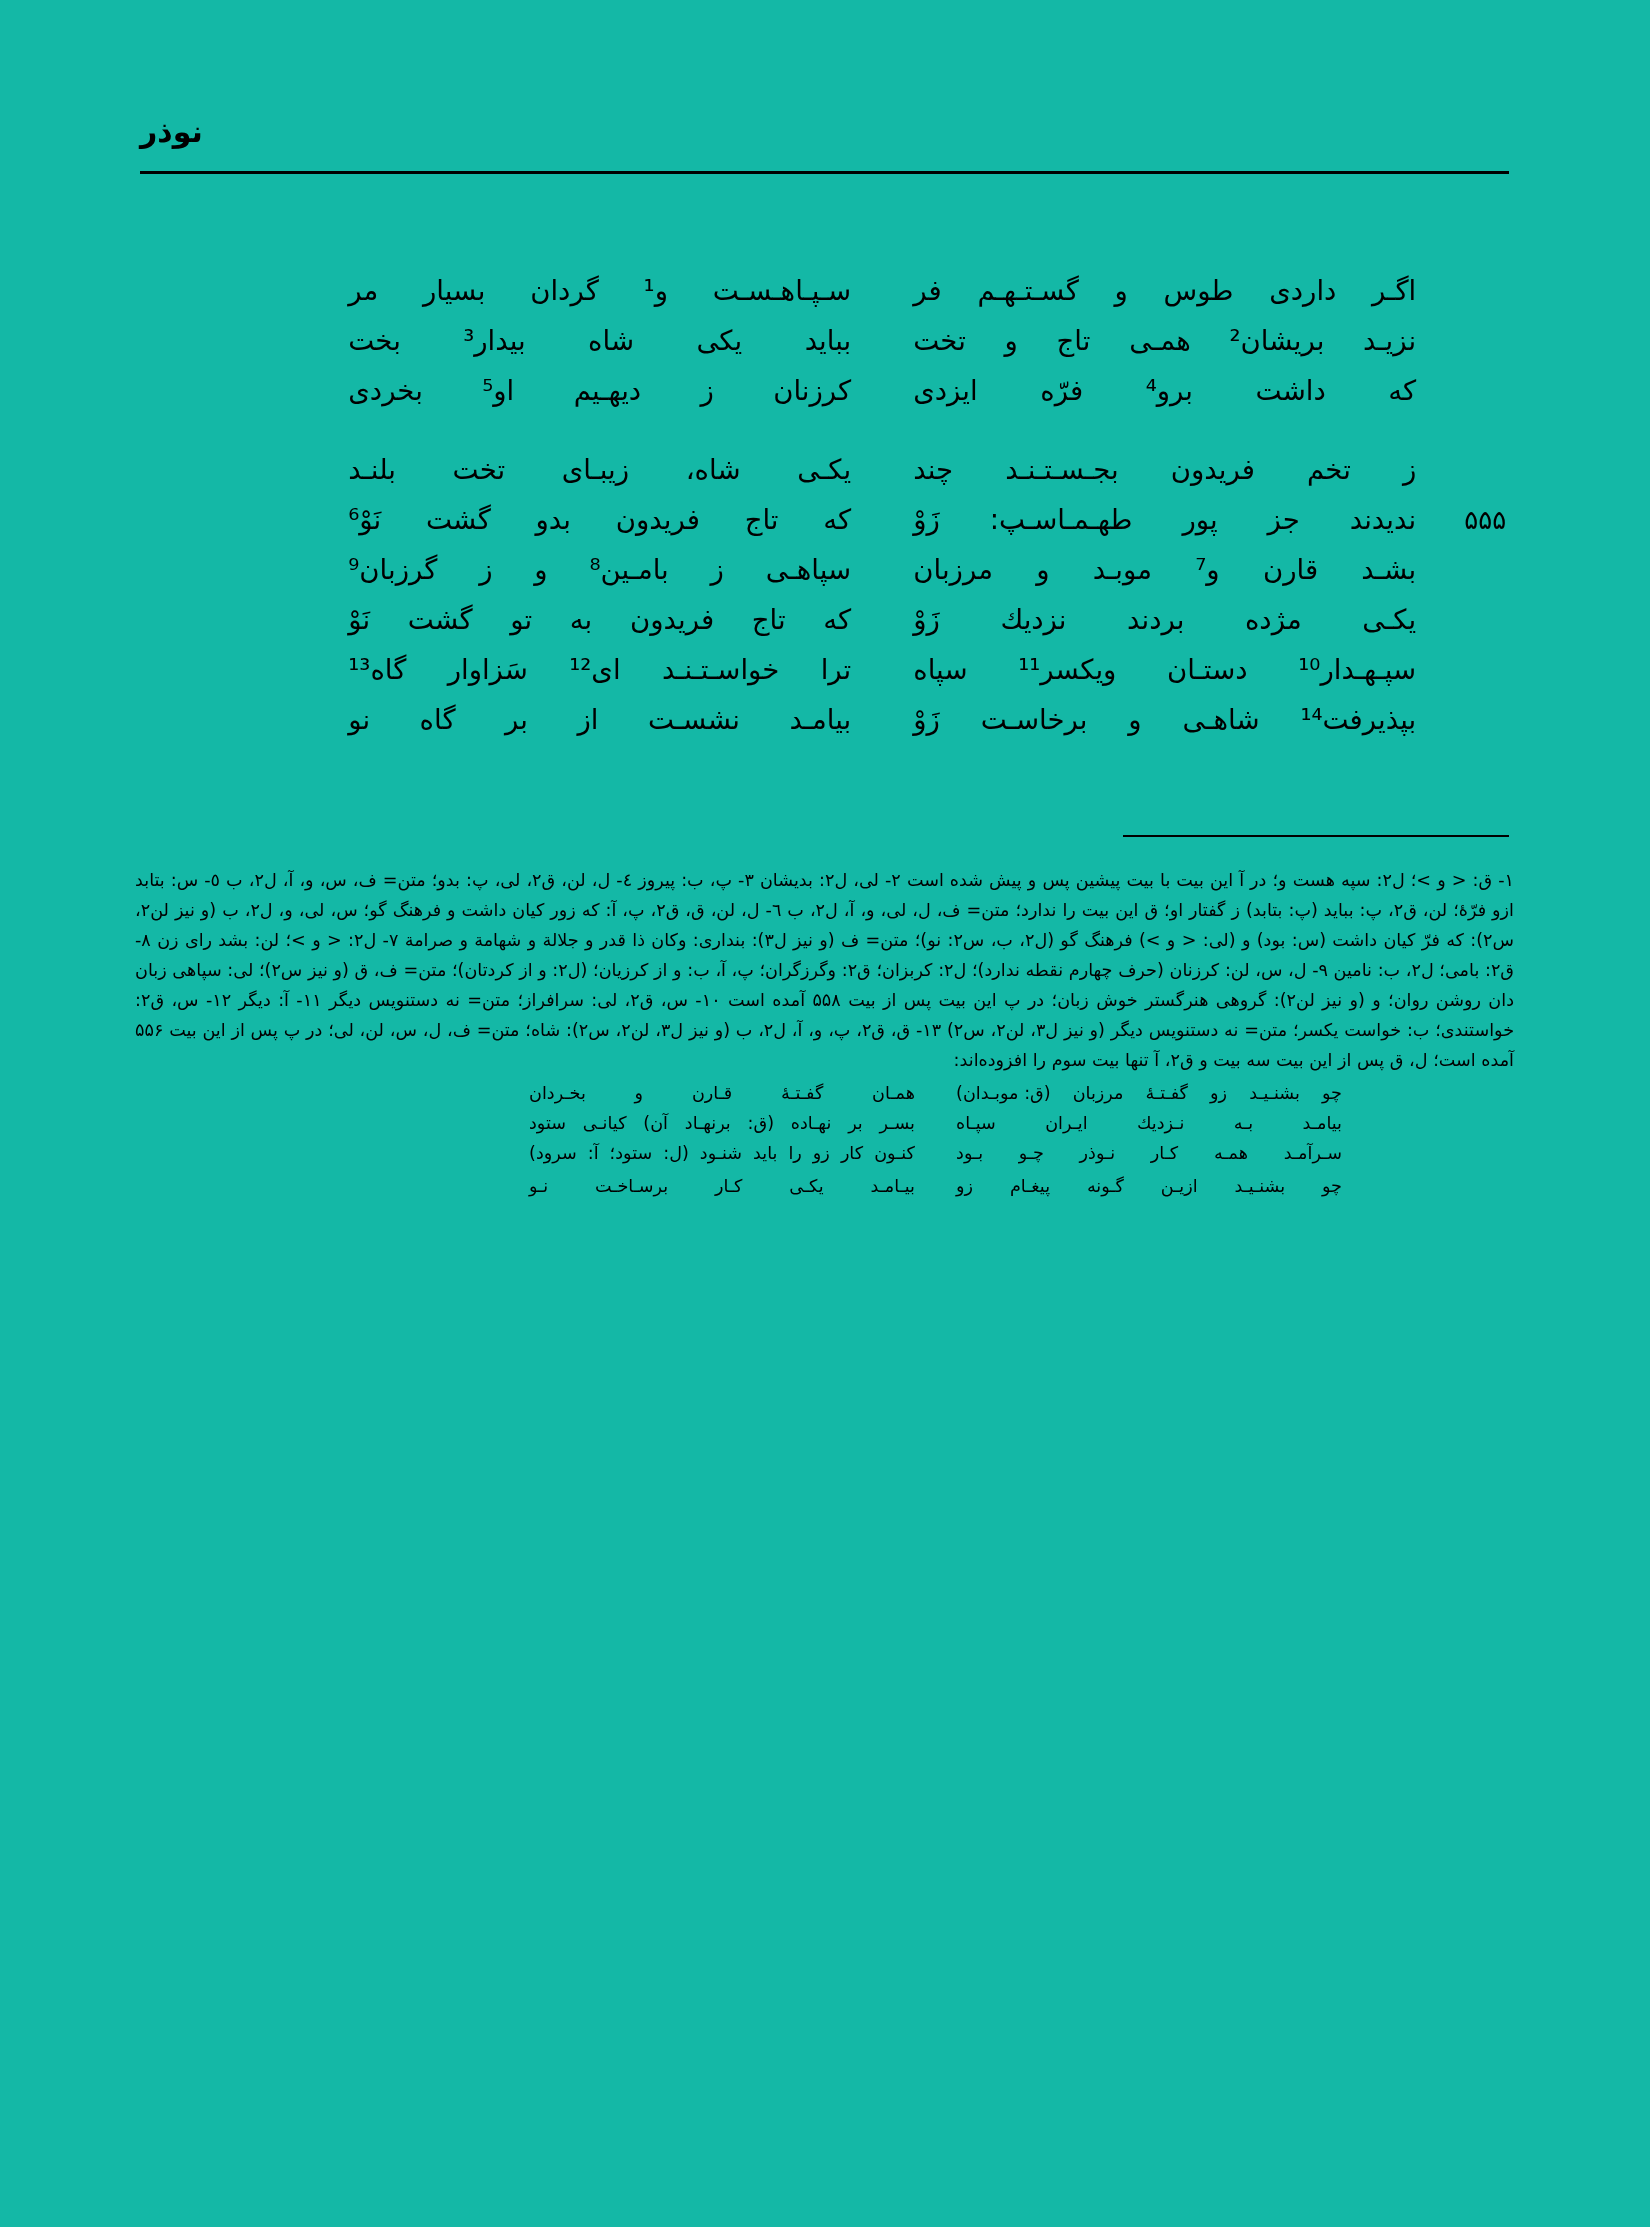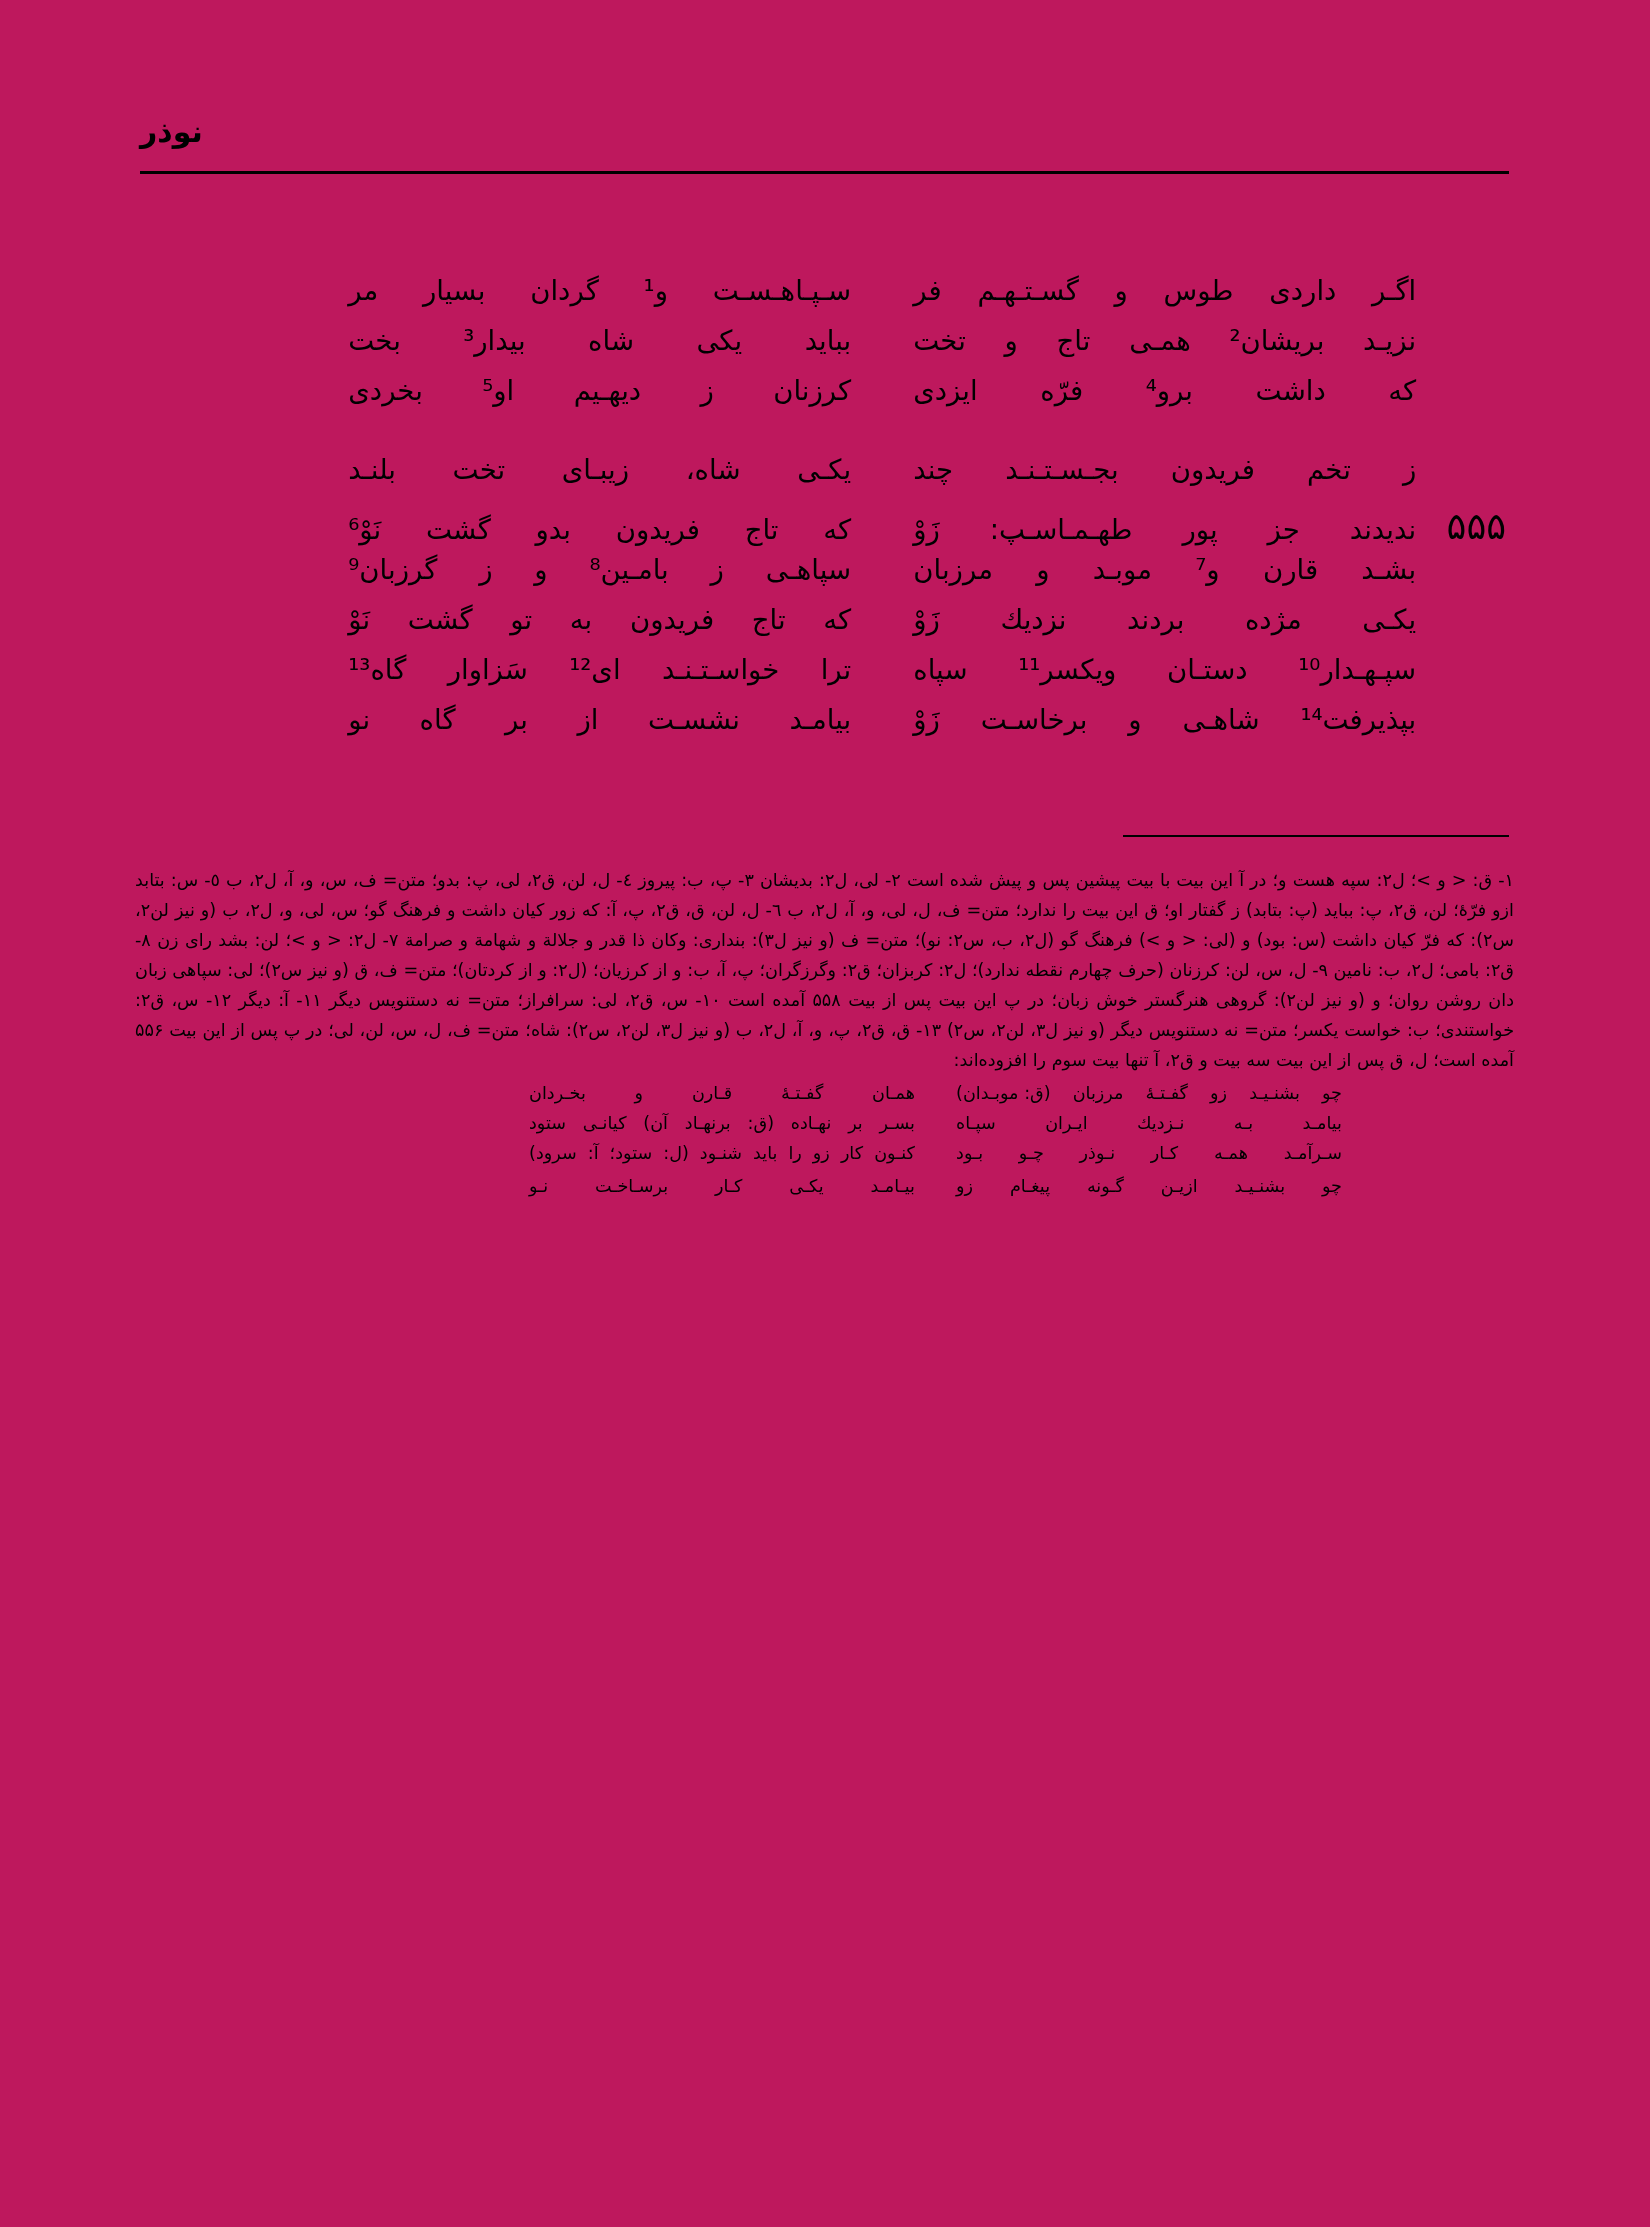--- a/index.html
+++ b/index.html
@@ -9,21 +9,21 @@
     background: #ffffff;
   }
   body {
     font-family: "DejaVu Sans", "Liberation Sans", sans-serif;
     color: #000000;
   }
   .page {
     position: relative;
     width: 1651px;
     height: 2227px;
-    background: #be185d;
+    background: #14b8a6;
     box-sizing: border-box;
     overflow: hidden;
   }
 
   
   .header-zone {
     position: absolute;
     top: 117px;
     right: 141px;
     left: 141px;
@@ -64,21 +64,21 @@
   .beyt {
     display: flex;
     flex-direction: row;
     align-items: baseline;
     height: 50px;
     direction: rtl;
   }
   .beyt-num {
     width: 90px;
     flex: 0 0 90px;
-    font-size: 37px;
+    font-size: 26px;
     text-align: right;
     padding-right: 2.8px;
     letter-spacing: 0;
     white-space: nowrap;
   }
   .mesra {
     flex: 0 0 503px;
     width: 503px;
     font-size: 27.6px;
     line-height: 1.1;

